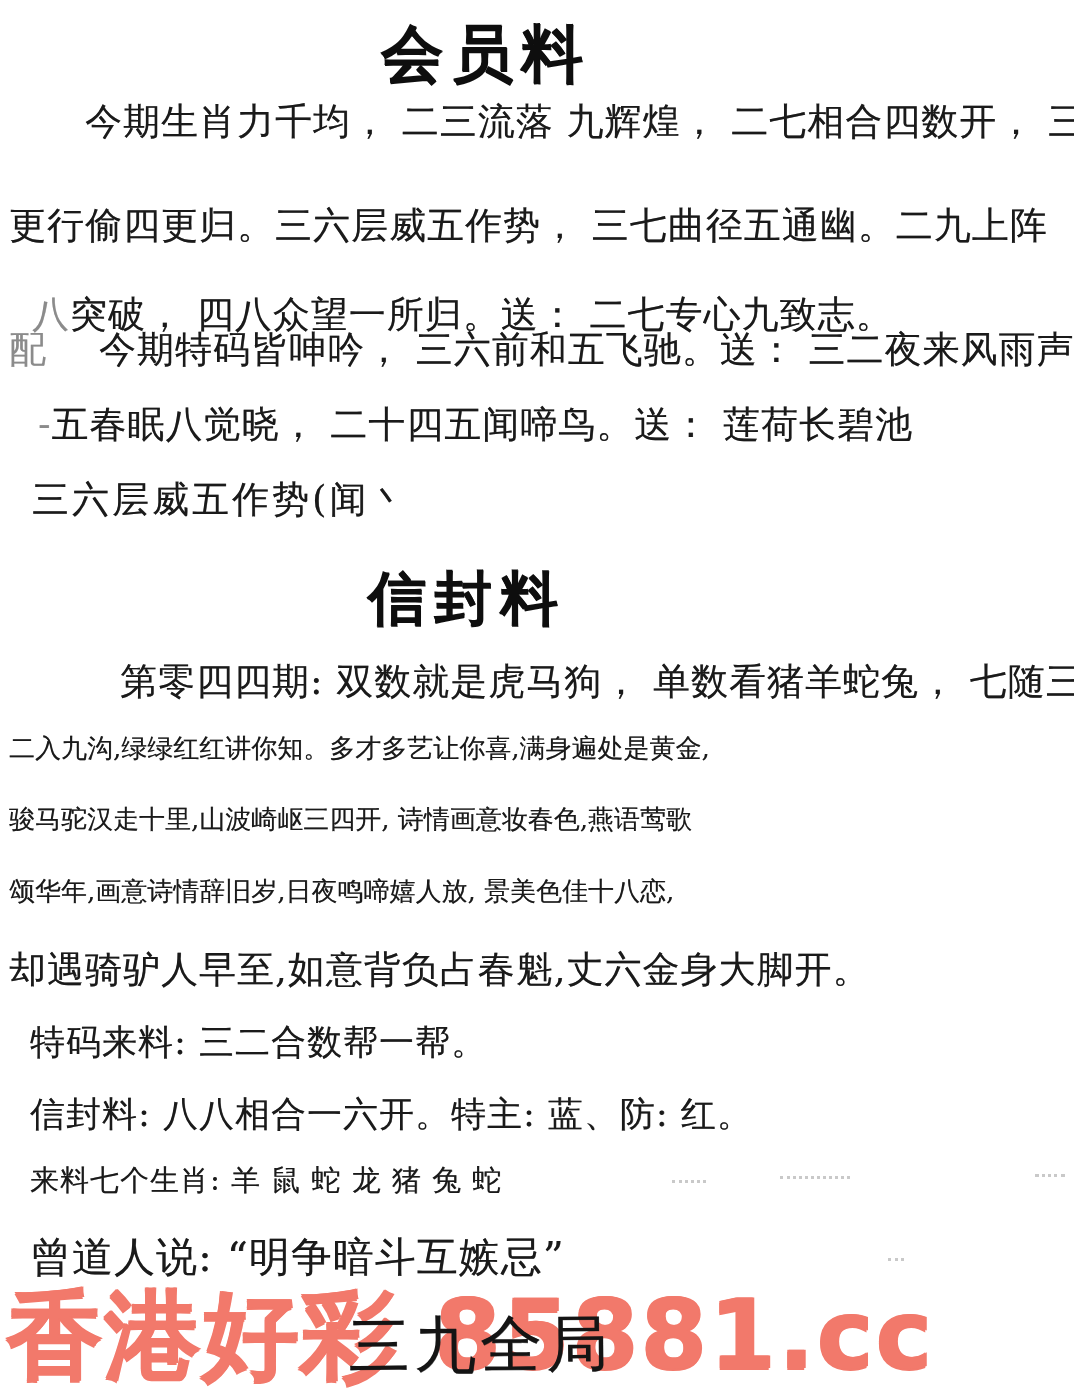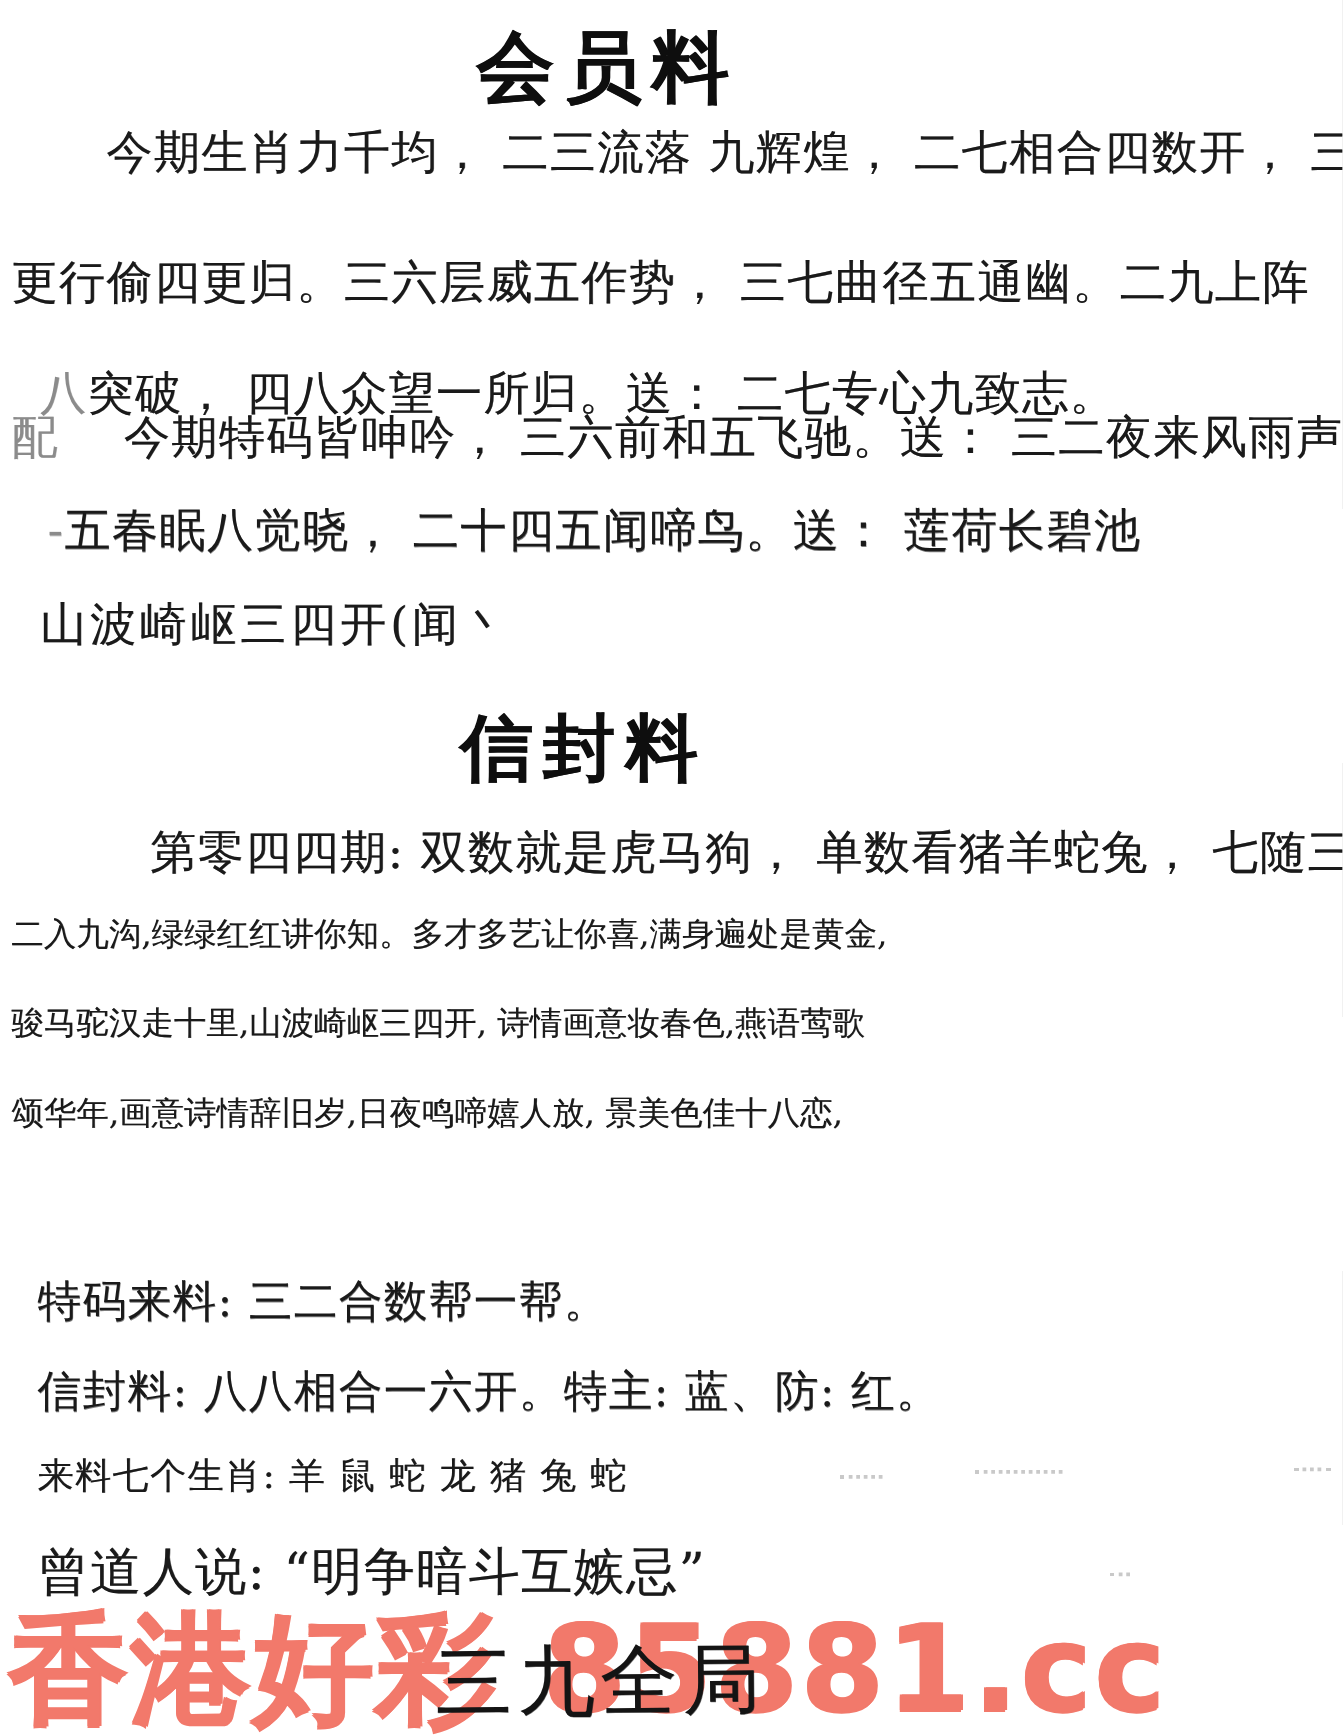--- a/index.html
+++ b/index.html
@@ -100,34 +100,35 @@
 
   <div class="bline" style="left:9px; top:329px;">
     <span class="faint prefix-gap">配</span><span>今期特码皆呻吟， 三六前和五飞驰。送： 三二夜来风雨声。</span>
   </div>
 
   <div class="bline" style="left:38px; top:404px;">
     <span class="faint">-</span><span>五春眠八觉晓， 二十四五闻啼鸟。送： 莲荷长碧池</span>
   </div>
 
   <div class="bline loose" style="left:32px; top:479px;">
-    <span>山波崎岖三四开(闻丶</span>
+    <span>三六层威五作势(闻丶</span>
   </div>
 
 
   <div class="big-title" style="left:368px; top:548px; font-size:58px;margin-top:12px;">信封料</div>
 
   <div class="bline" style="left:120px; top:661px;">第零四四期:  双数就是虎马狗， 单数看猪羊蛇兔， 七随三</div>
 
   <div class="bline tight" style="left:9px; top:734px;">二入九沟,绿绿红红讲你知。多才多艺让你喜,满身遍处是黄金,</div>
 
   <div class="bline tight" style="left:9px; top:877px;">颂华年,画意诗情辞旧岁,日夜鸣啼嬉人放, 景美色佳十八恋,</div>
 
   <div class="bline tight" style="left:9px; top:805px;">骏马驼汉走十里,山波崎岖三四开, 诗情画意妆春色,燕语莺歌</div>
 
+  <div class="bline" style="left:9px; top:949px;">却遇骑驴人早至,如意背负占春魁,丈六金身大脚开。</div>
 
   <div class="bline" style="left:30px; top:1022px; font-size:35px;">特码来料: 三二合数帮一帮。</div>
 
   <div class="bline" style="left:30px; top:1094px; font-size:35px;">信封料:  八八相合一六开。特主:  蓝、防:  红。</div>
 
   <div class="bline" style="left:30px; top:1164px; font-size:29px;text-align:center;">来料七个生肖:  羊 鼠 蛇 龙 猪 兔 蛇</div>
 
   <div class="bline" style="left:30px; top:1234px; font-size:41px;">曾道人说: “明争暗斗互嫉忌”</div>
 
   <div class="scan-noise" style="left:672px; top:1180px; width:34px;"></div>

